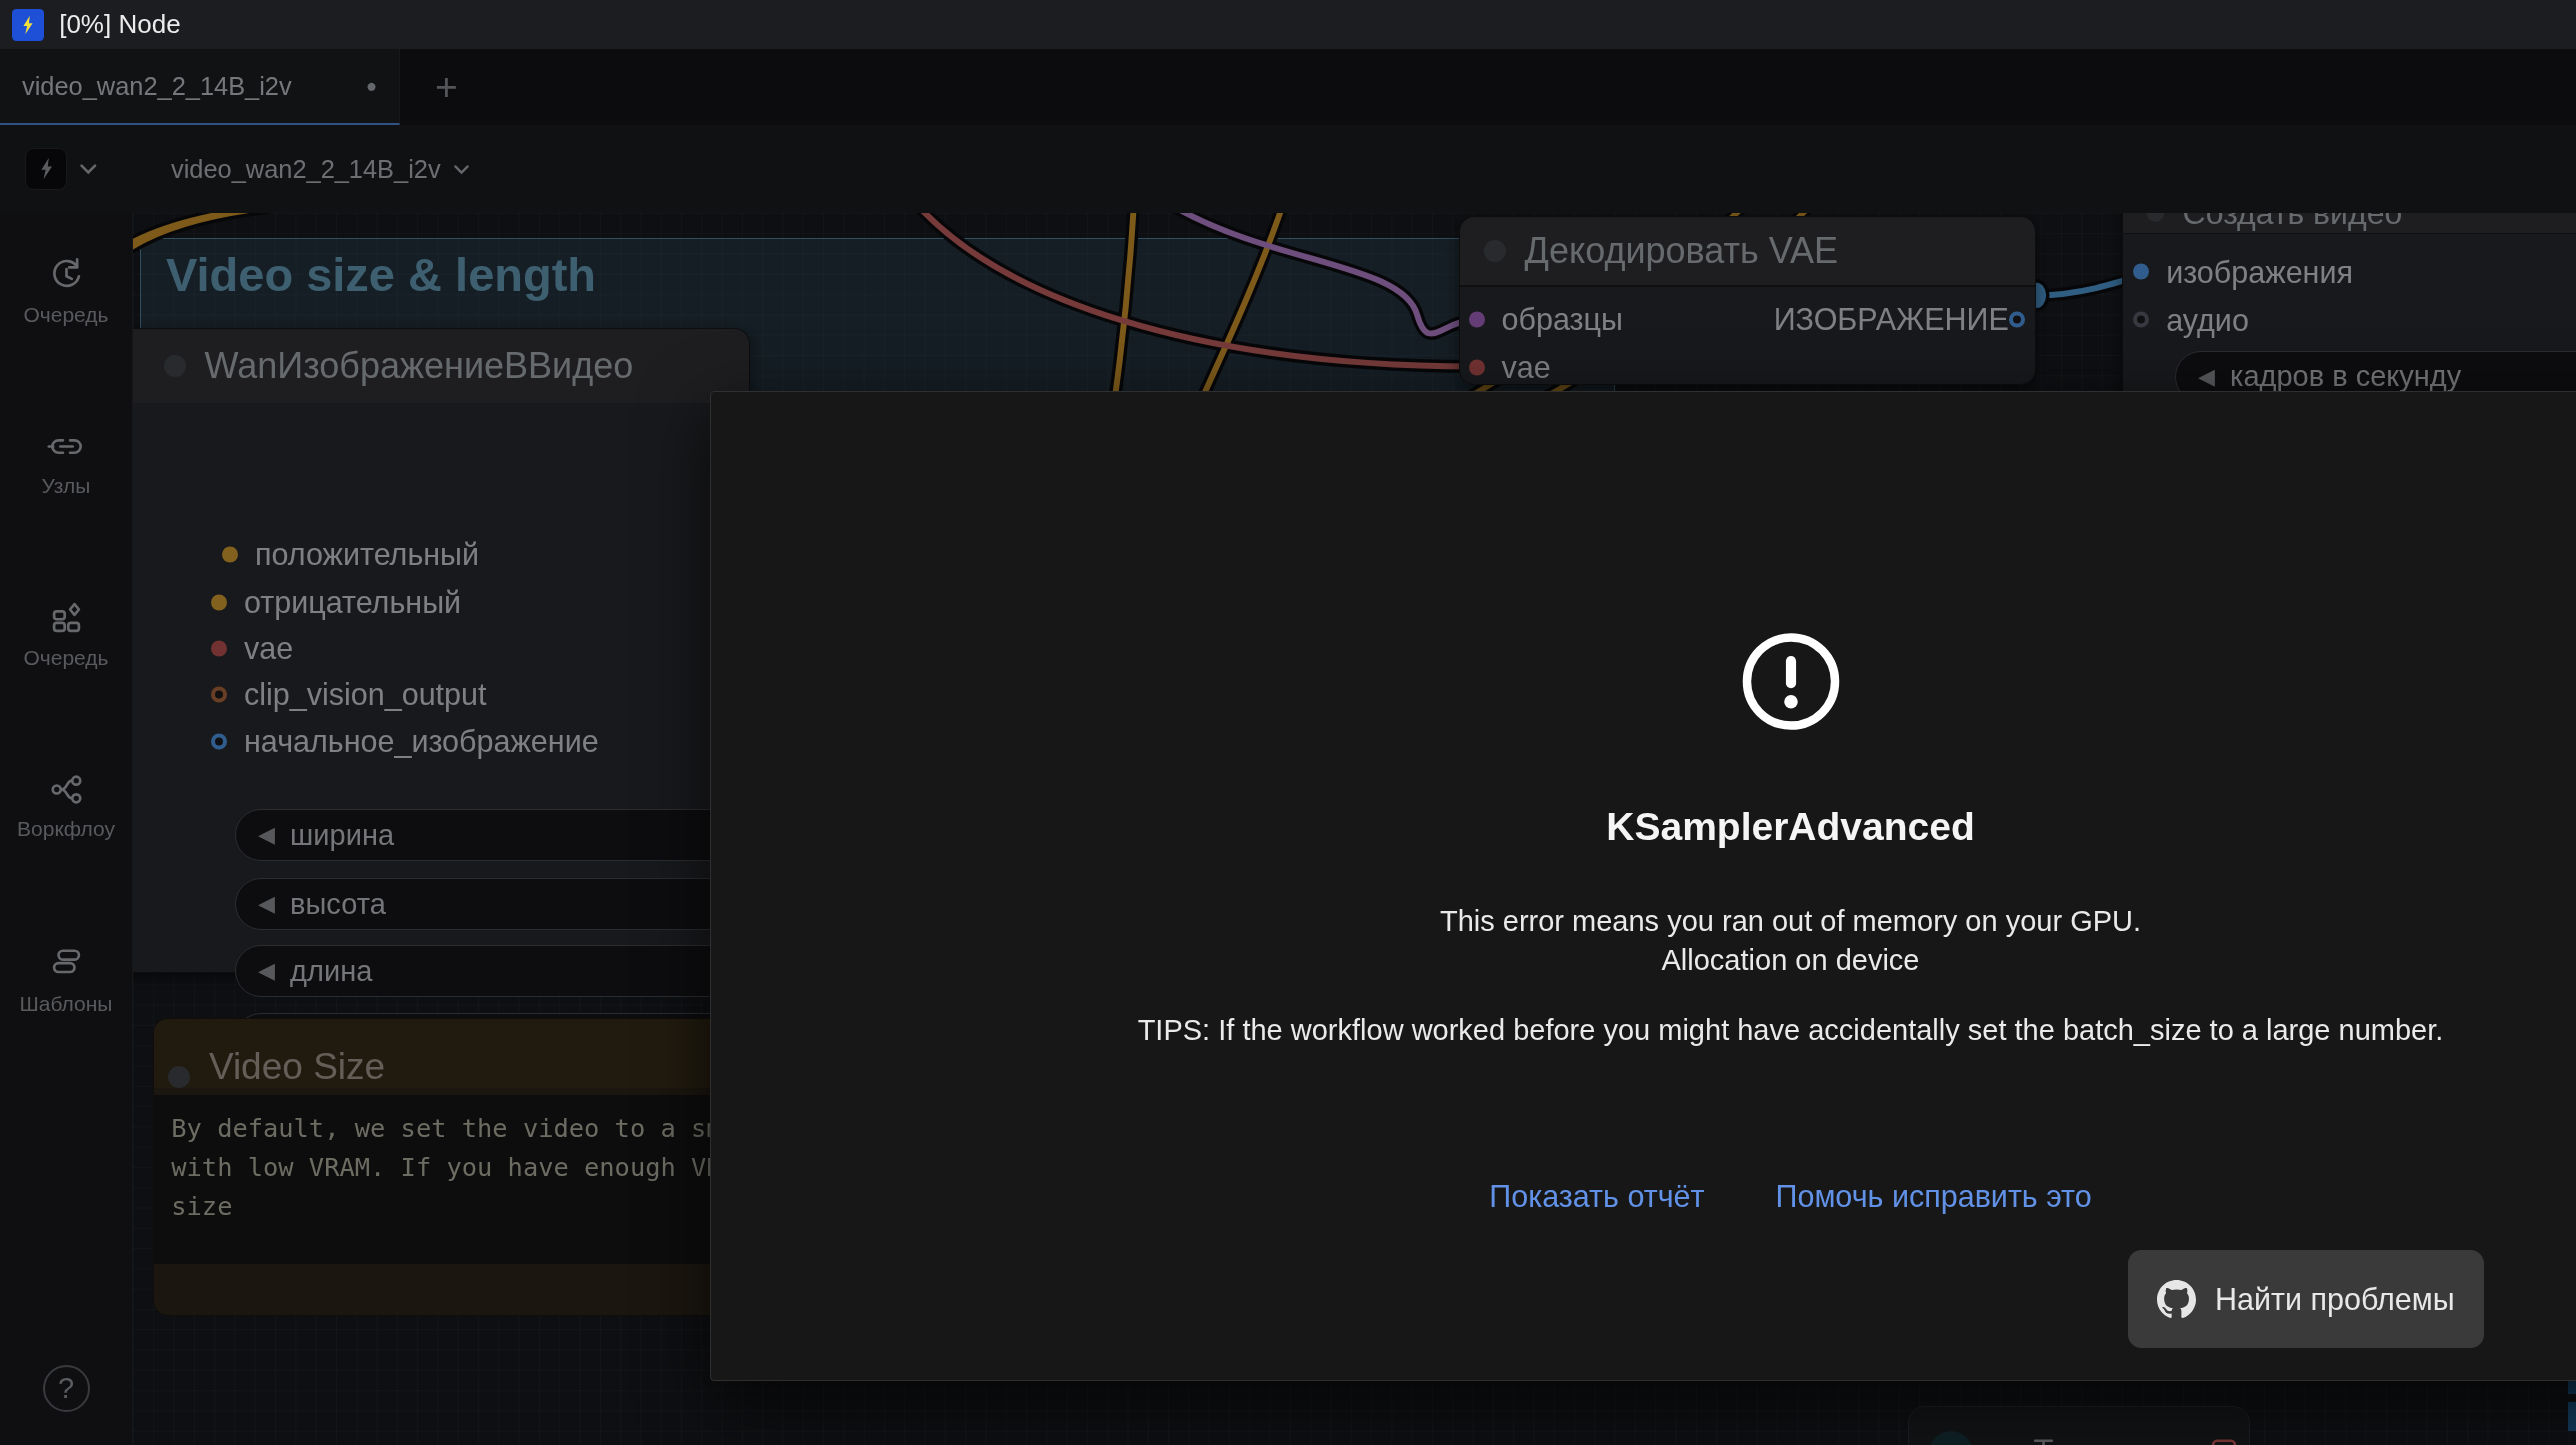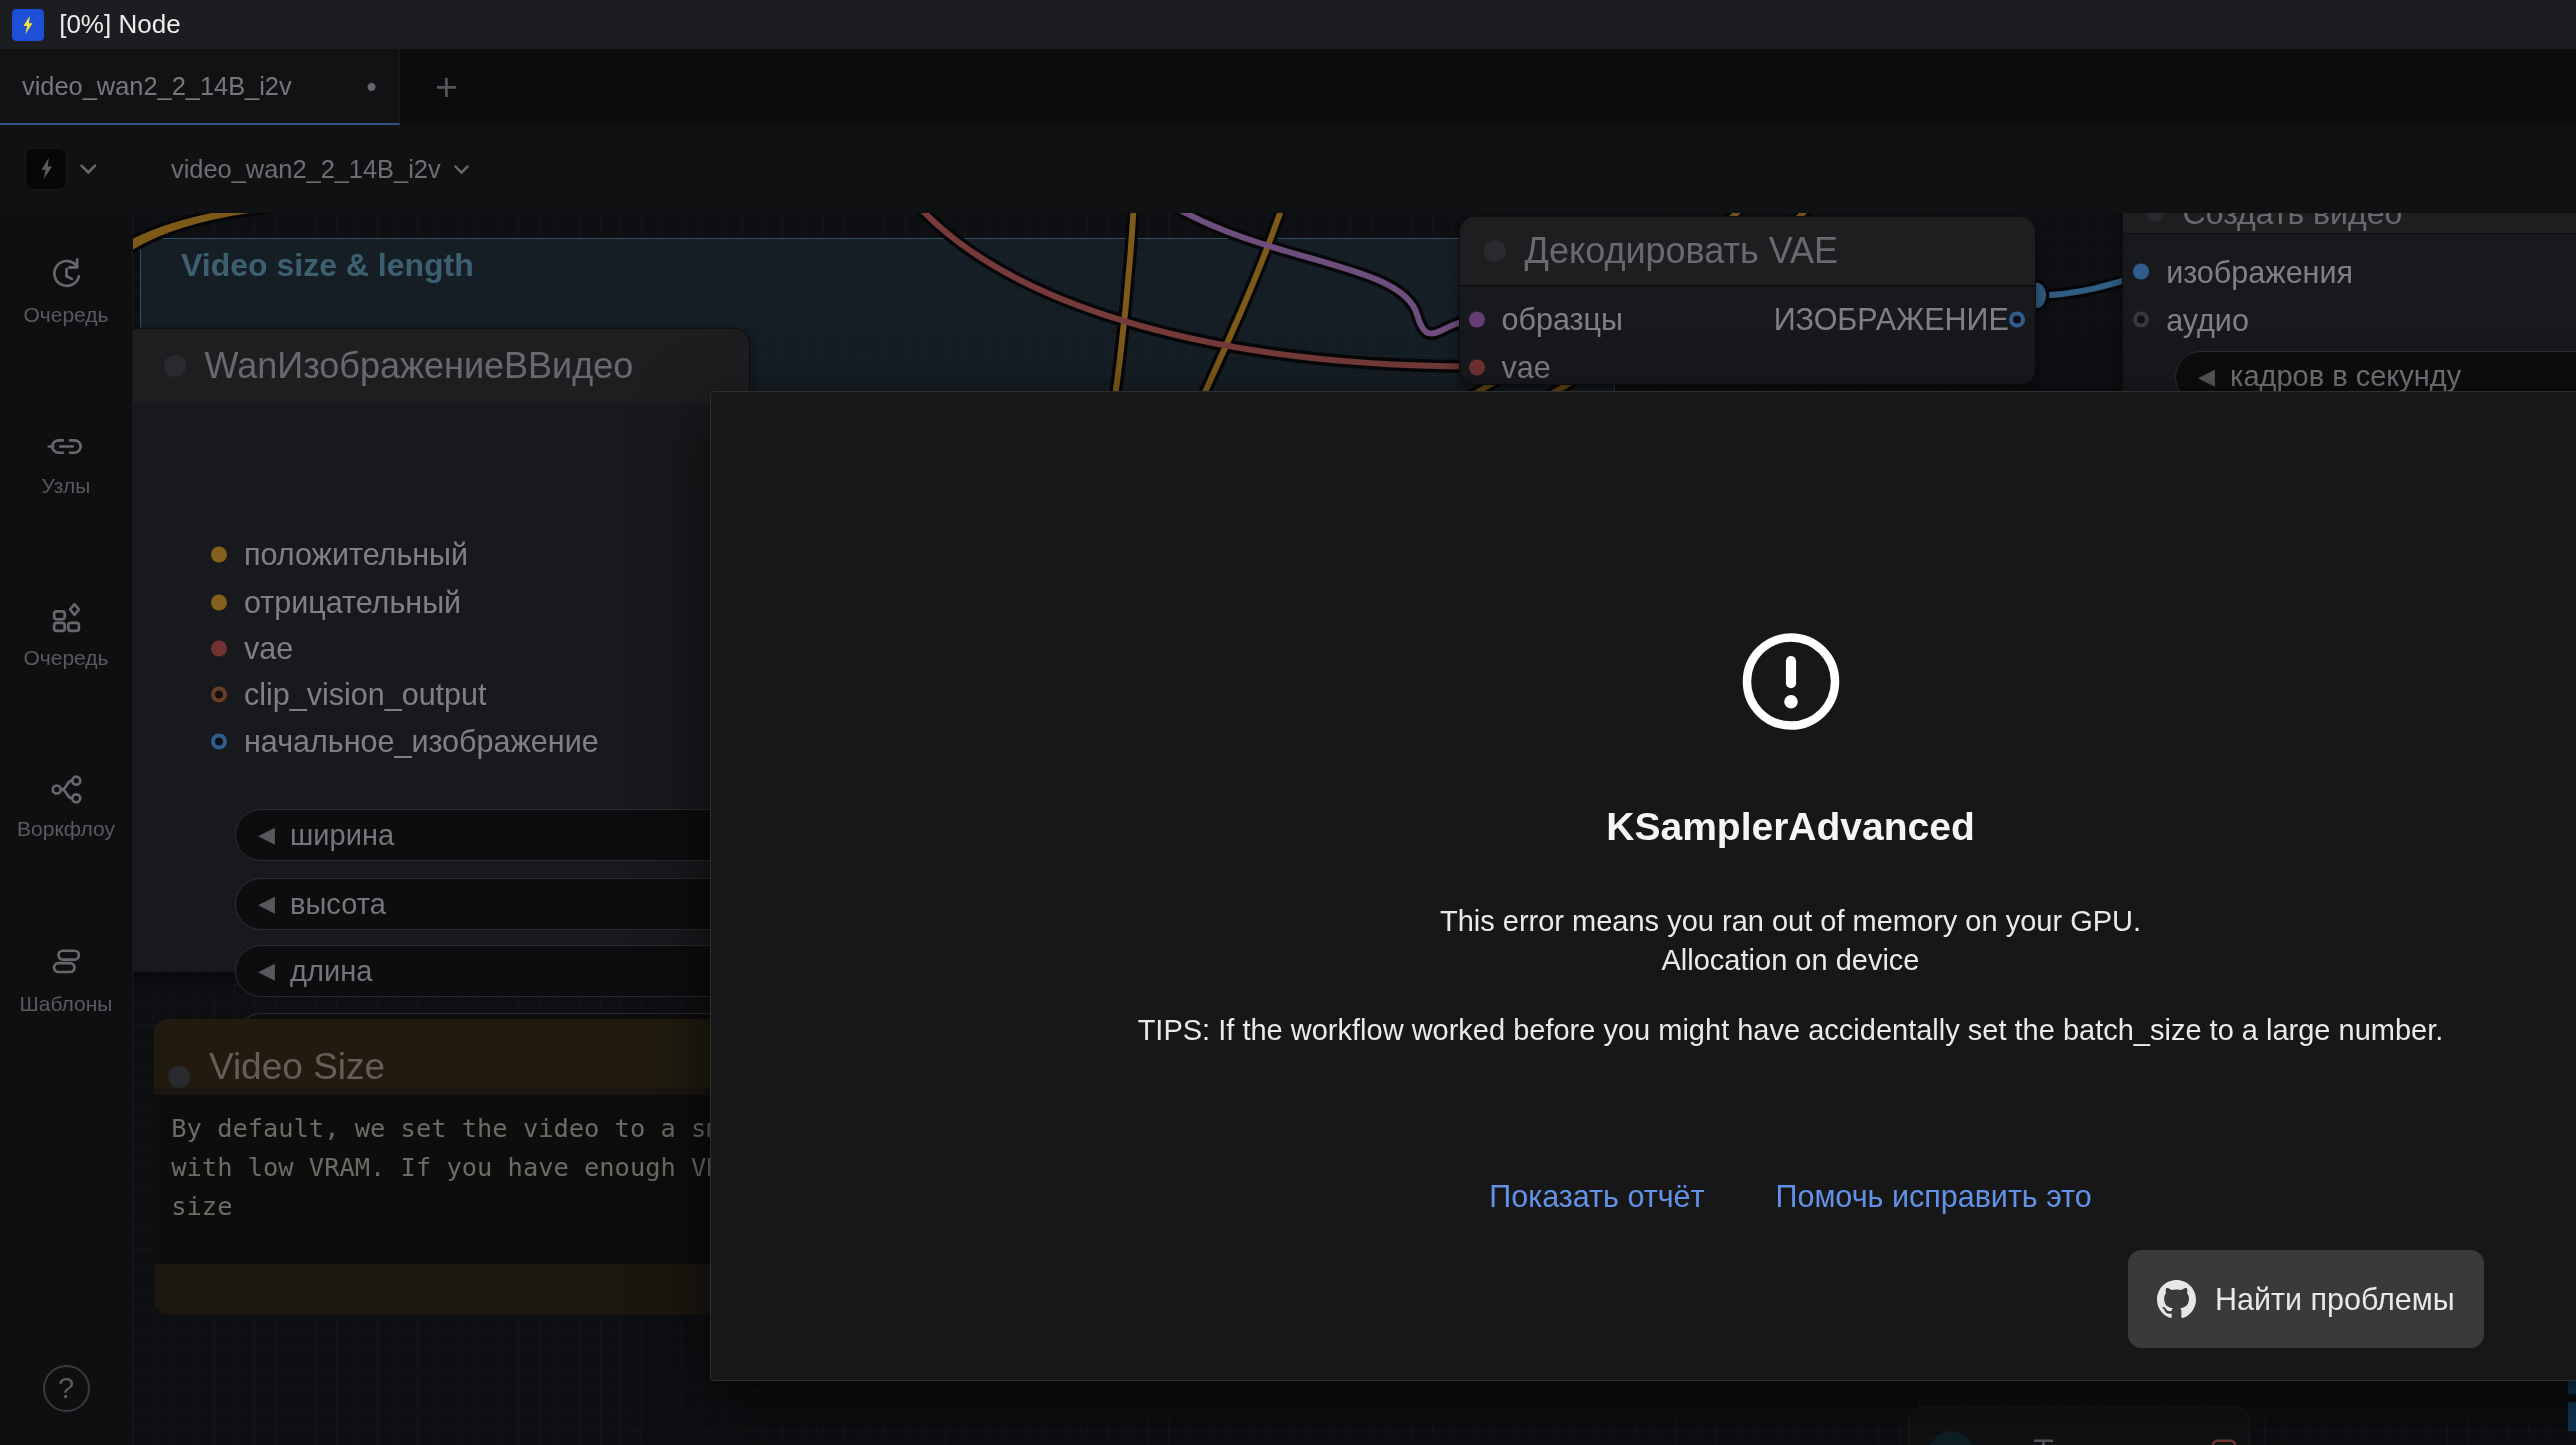--- a/index.html
+++ b/index.html
@@ -39,21 +39,21 @@
   .si-1{margin-top:42px;} .si-2{margin-top:100px;} .si-3{margin-top:100px;} .si-4{margin-top:100px;} .si-5{margin-top:100px;gap:12px;}
   .side-help{margin-top:auto;margin-bottom:34px;width:47px;height:47px;border-radius:50%;border:2.5px solid #56595f;color:#8b8e94;font-size:29px;display:flex;align-items:center;justify-content:center;}
 
   
   .canvas{position:absolute;left:133px;top:213px;width:2443px;height:1233px;overflow:hidden;
     background-color:#16181d;
     background-image:linear-gradient(rgba(255,255,255,.035) 0.8px,transparent 0.8px),linear-gradient(90deg,rgba(255,255,255,.035) 0.8px,transparent 0.8px);
     background-size:20.3px 20.3px;}
   .abs{position:absolute;}
   .group-box{left:6.8px;top:25.4px;width:1475px;height:337px;background:rgba(66,108,132,.28);border:0.8px solid #4a7a92;}
-  .group-title{left:48px;top:34px;color:#5e93ad;font-size:32px;font-weight:600;}
+  .group-title{left:33px;top:34px;color:#5e93ad;font-size:47px;font-weight:600;}
 
   .node{background:#26272b;border:0.8px solid #141416;border-radius:15.2px;box-shadow:0 5.1px 15.2px rgba(0,0,0,.45);}
   .node .titlerow{height:74px;display:flex;align-items:center;gap:18.6px;padding-left:24px;background:#2e2f34;border-radius:15.2px 15.2px 0 0;}
   .node .titlerow .ttl{color:#9fa3a8;font-size:36px;}
   .collapse-dot{width:22px;height:22px;border-radius:50%;background:#3f4145;}
   .row{position:absolute;display:flex;align-items:center;gap:17px;}
   .sock{width:16px;height:16px;border-radius:50%;}
   .sock.donut{background:#1a1a1c;}
   .slabel{color:#c2c5c9;font-size:30.5px;white-space:nowrap;}
   .widget{position:absolute;height:52px;background:#141517;border:1.7px solid #43444a;border-radius:27px;display:flex;align-items:center;gap:15.2px;padding-left:22px;overflow:hidden;}
@@ -215,21 +215,21 @@
         <path style="stroke:var(--wire_blue)" d="M2116,125 C2170,108 2215,97 2249,97 C2300,97 2345,82 2389,68"></path>
       </g>
       <ellipse cx="2249" cy="97" rx="13" ry="17" style="fill:var(--wire_blue)" stroke="#0b0c0e" stroke-width="4"></ellipse>
     </svg>
 
     <div class="abs node" style="left:-28px;top:115px;width:645px;height:645px;">
       <div class="titlerow">
         <span class="collapse-dot" style="margin-left:34px;"></span>
         <span class="ttl">WanИзображениеВВидео</span>
       </div>
-      <div class="row" style="left:105px;top:225px;transform:translateY(-50%);">
+      <div class="row" style="left:116px;top:225px;transform:translateY(-50%);">
         <span class="sock" style="background:var(--socket_orange);"></span>
         <span class="slabel">положительный</span>
       </div>
       <div class="row" style="left:105px;top:273px;transform:translateY(-50%);">
         <span class="sock" style="background:var(--socket_orange);"></span>
         <span class="slabel">отрицательный</span>
       </div>
       <div class="row" style="left:105px;top:319px;transform:translateY(-50%);">
         <span class="sock" style="background:var(--socket_red);"></span>
         <span class="slabel">vae</span>

